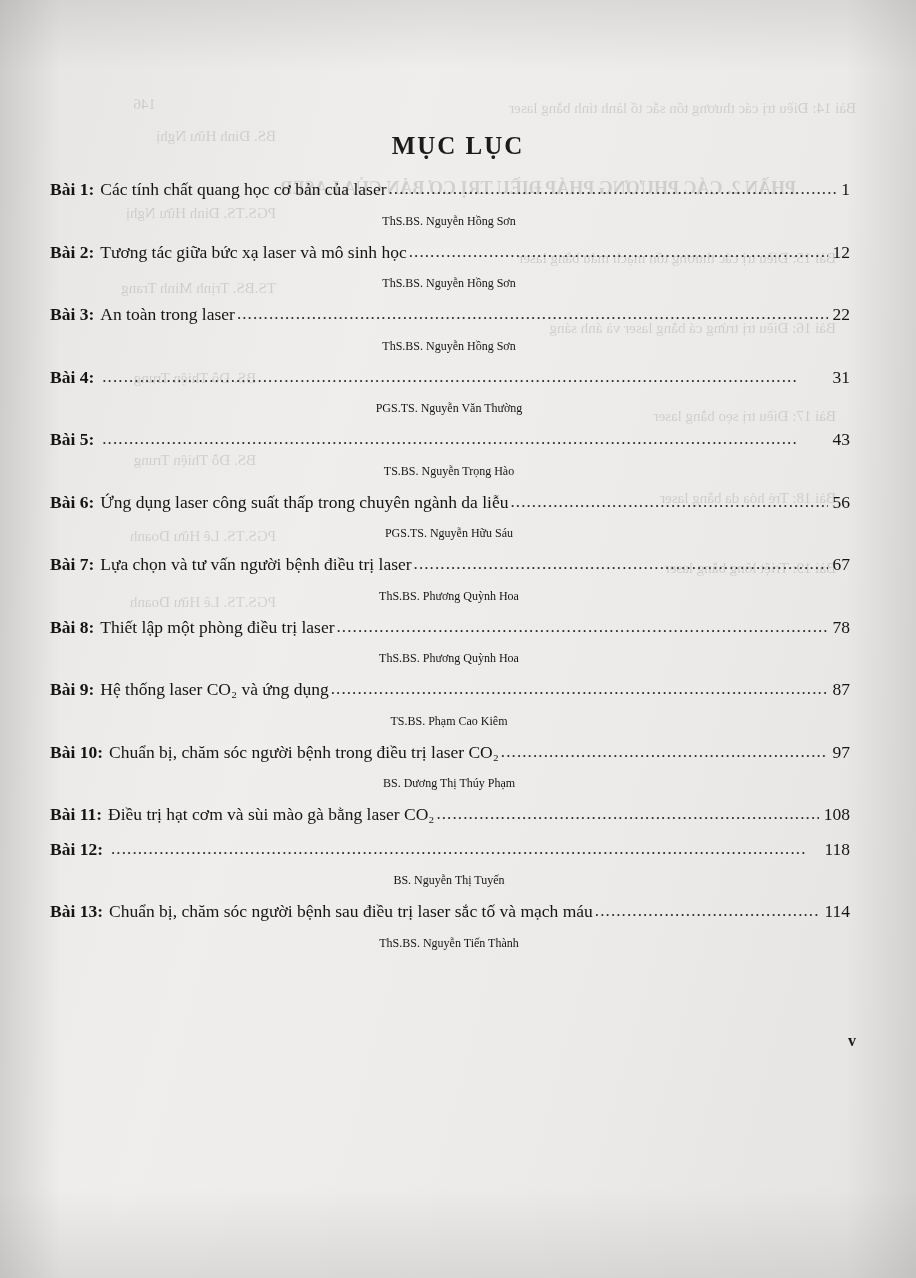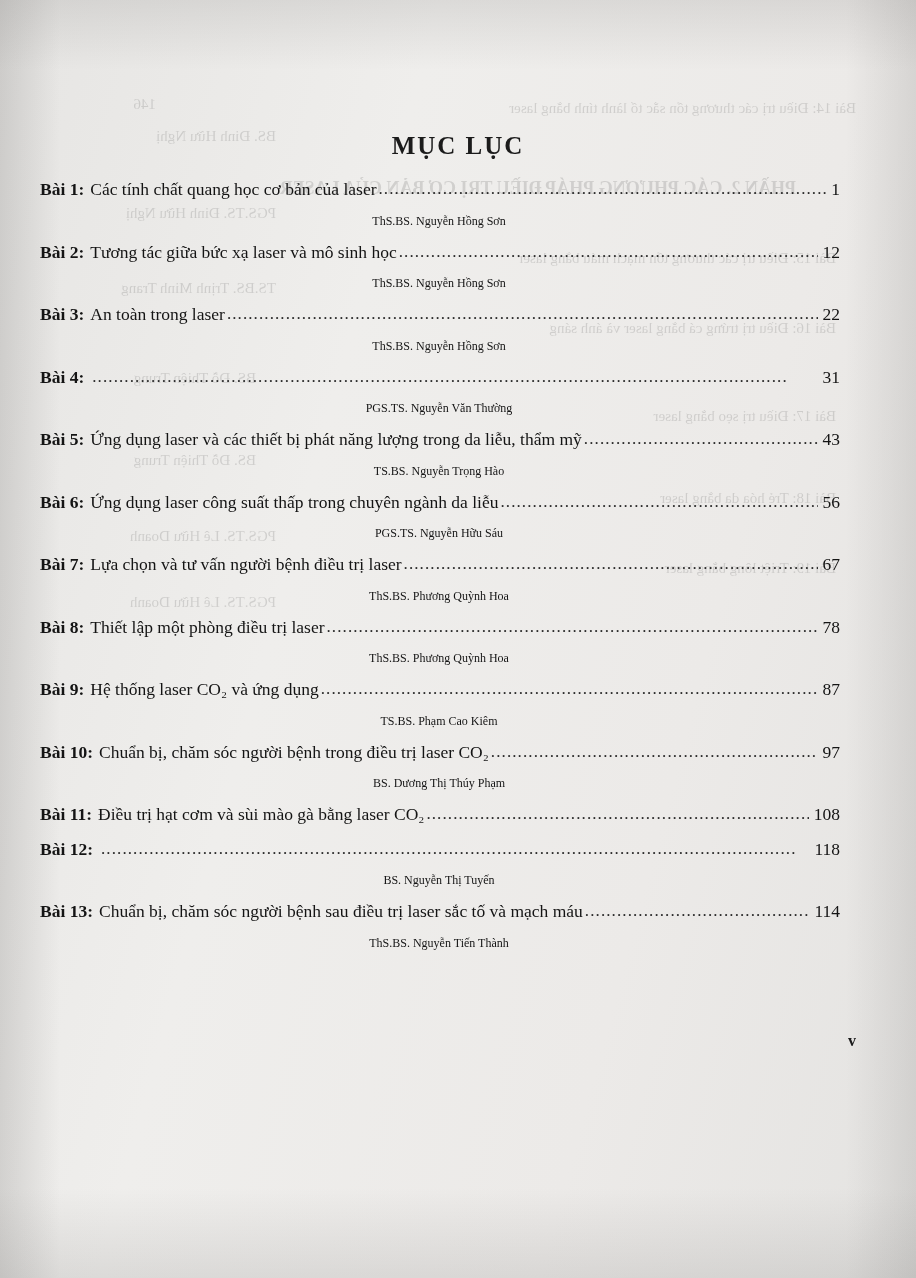--- a/index.html
+++ b/index.html
@@ -81,21 +81,21 @@
     text-align: center;
     font-size: 25px;
     font-weight: bold;
     letter-spacing: 2px;
     color: #1b1b1b;
   }
 
   .toc-list {
     position: absolute;
     top: 168px;
-    left: 40px;
+    left: 50px;
     width: 800px;
   }
 
   .entry {
     margin-bottom: 0px;
   }
 
   .entry-line {
     display: flex;
     align-items: baseline;
@@ -214,21 +214,20 @@
           <span class="entry-label">Bài 4:</span>
           <span class="entry-dots">..................................................................................................................................</span>
           <span class="entry-page">31</span>
         </div>
         <div class="entry-author">PGS.TS. Nguyễn Văn Thường</div>
       </div>
 
       <div class="entry">
         <div class="entry-line">
           <span class="entry-label">Bài 5:</span>
-          <span class="entry-text">Ứng dụng laser và các thiết bị phát năng lượng trong da liễu, thẩm mỹ</span>
           <span class="entry-dots">..................................................................................................................................</span>
           <span class="entry-page">43</span>
         </div>
         <div class="entry-author">TS.BS. Nguyễn Trọng Hào</div>
       </div>
 
       <div class="entry">
         <div class="entry-line">
           <span class="entry-label">Bài 6:</span>
           <span class="entry-text">Ứng dụng laser công suất thấp trong chuyên ngành da liễu</span>

